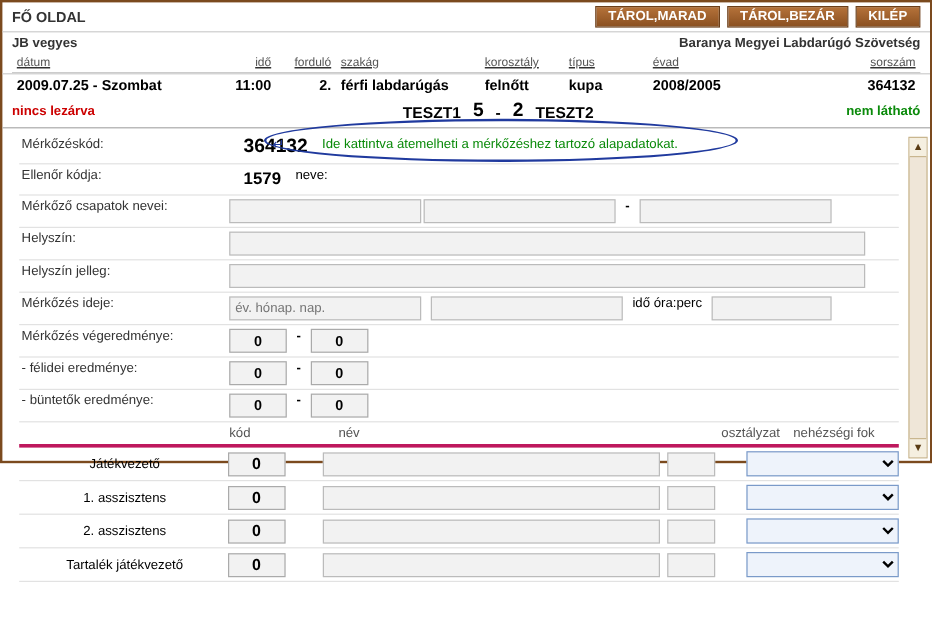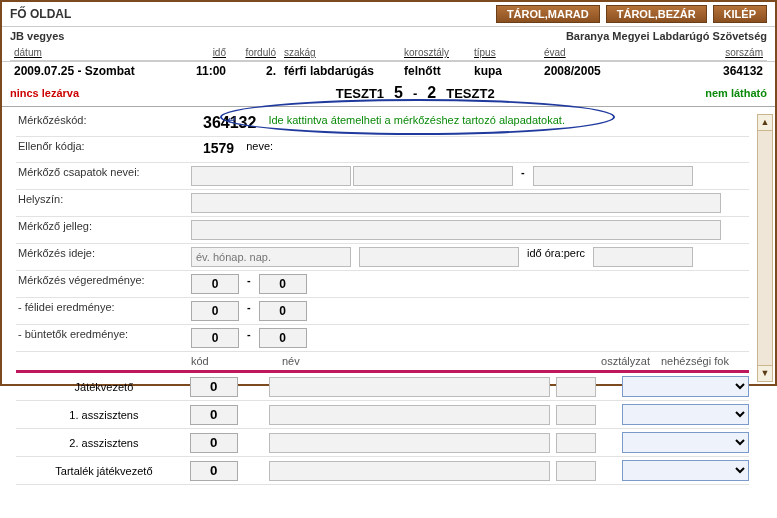--- a/index.html
+++ b/index.html
@@ -250,21 +250,21 @@
       <span class="dash">-</span>
       <input class="txt-in" style="width: 160px;">
     </div>
 
     <div class="form-row">
       <div class="lbl">Helyszín:</div>
       <input class="txt-in" style="width: 530px;">
     </div>
 
     <div class="form-row">
-      <div class="lbl">Mérkőző jelleg:</div>
+      <div class="lbl">Helyszín jelleg:</div>
       <input class="txt-in" style="width: 530px;">
     </div>
 
     <div class="form-row">
       <div class="lbl">Mérkőzés ideje:</div>
       <input class="txt-in" style="width: 160px;" placeholder="év. hónap. nap.">
       <input class="txt-in" style="width: 160px; margin-left: 8px;">
       <span style="padding:0 8px">idő óra:perc</span>
       <input class="txt-in" style="width: 100px;">
     </div>

